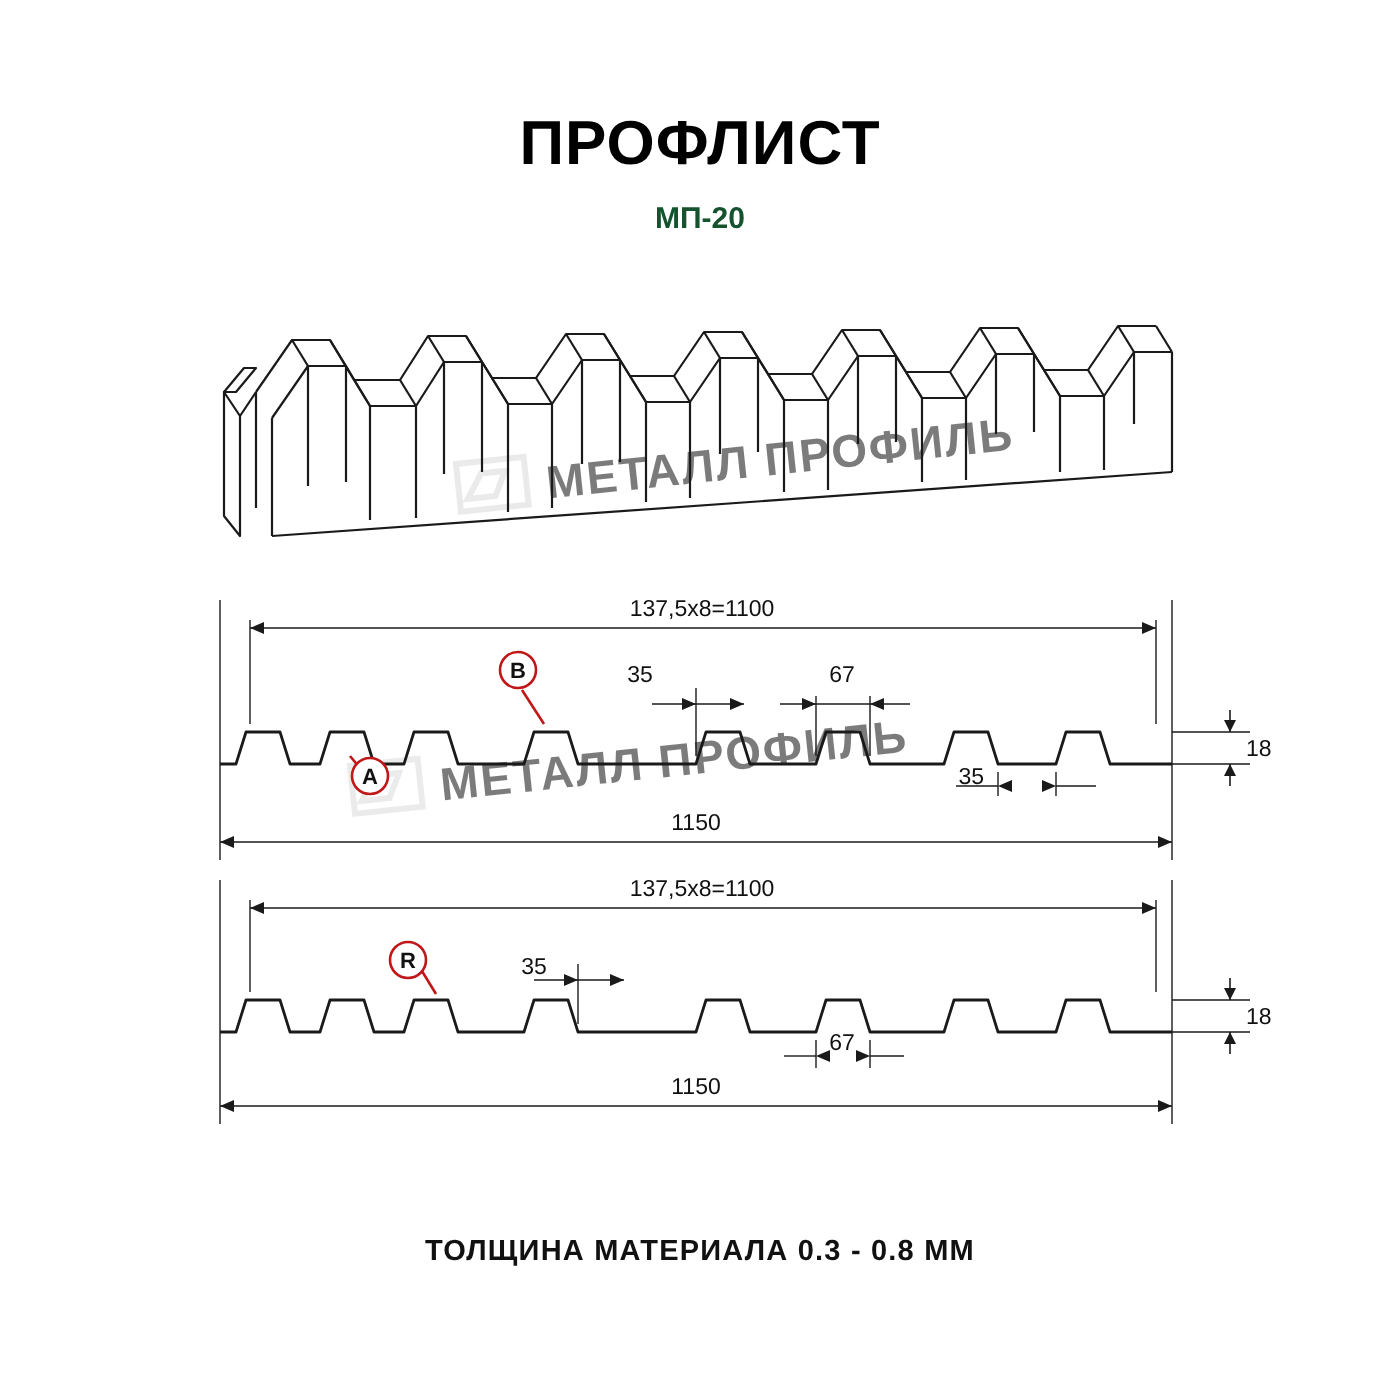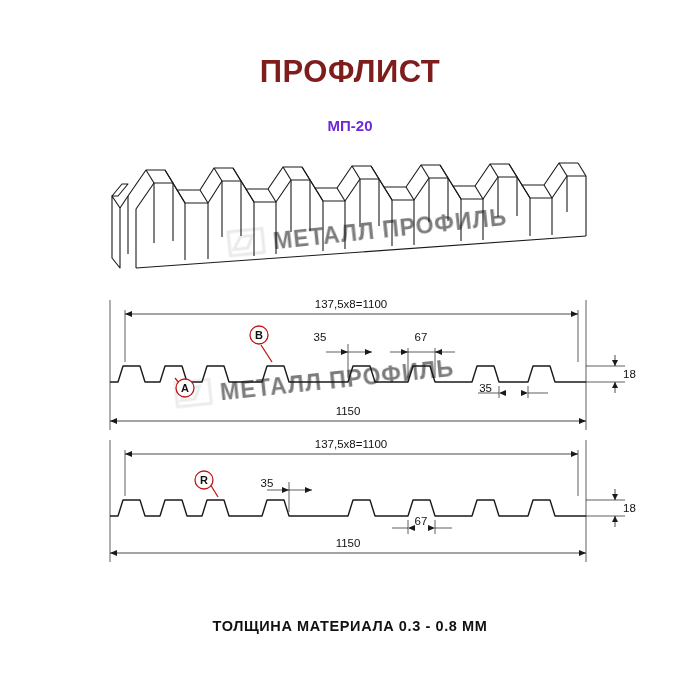--- a/index.html
+++ b/index.html
@@ -25,28 +25,28 @@
     position: absolute;
     left: 0;
     top: 55px;
     width: 700px;
     text-align: center;
   }
   .title-main {
     font-size: 31px;
     font-weight: bold;
     letter-spacing: 0.5px;
-    color: #7f1d1d;
+    color: #000000;
     line-height: 1.1;
   }
   .title-sub {
-    margin-top: 28px;
+    margin-top: 12px;
     font-size: 15px;
     font-weight: bold;
-    color: #6d28d9;
+    color: #14532d;
   }
   .footer-note {
     position: absolute;
     left: 0;
     top: 618px;
     width: 700px;
     text-align: center;
     font-size: 14.5px;
     font-weight: bold;
     letter-spacing: 0.6px;

